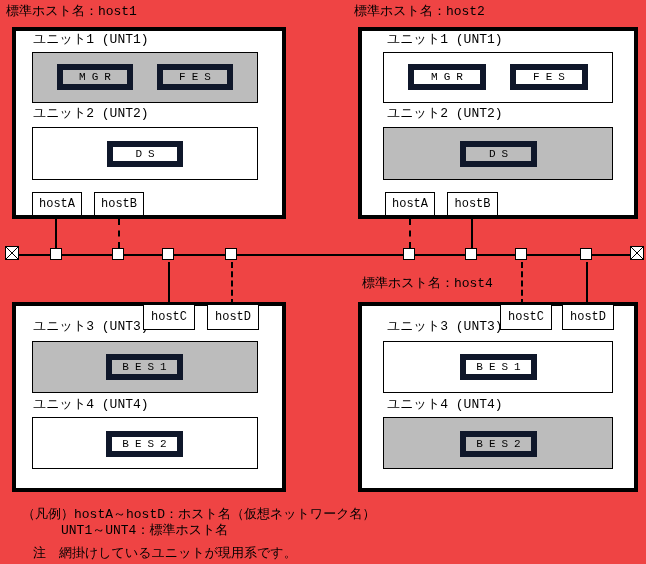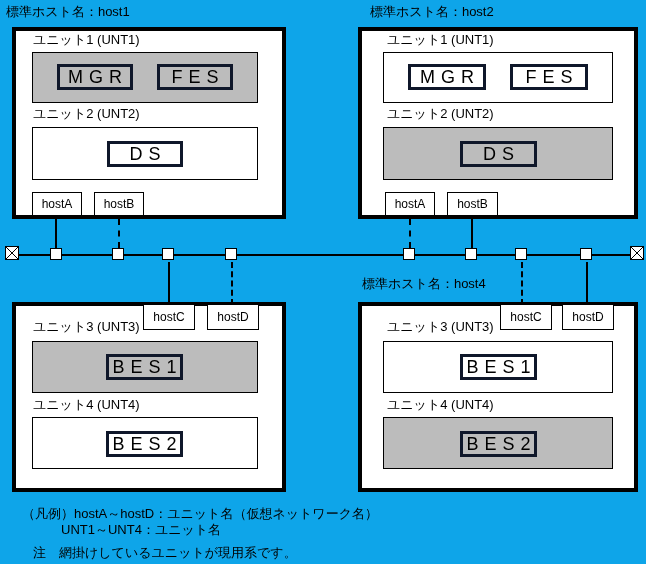--- a/index.html
+++ b/index.html
@@ -1,28 +1,28 @@
 <!DOCTYPE html>
 <html><head>
 <meta charset="utf-8">
 <style>
   html,body { margin:0; padding:0; background:#ffffff; }
   .stage {
-    position:relative; width:646px; height:564px; background:#0ea5e9; color:#000;
-    font-family:Liberation Sans, sans-serif;
+    position:relative; width:646px; height:564px; background:#ef4444; color:#000;
+    font-family:Liberation Mono, monospace;
     overflow:hidden;
   }
   .abs { position:absolute; box-sizing:border-box; }
   .txt { font-size:13px; white-space:nowrap; line-height:16px; }
   .hostbox { border:4px solid #000; background:#ffffff; z-index:1; }
   .unit { border:1px solid #000; z-index:2; }
   .srv {
-    border:3px solid #0f172a; z-index:3;
+    border:6px solid #0f172a; z-index:3;
     display:flex; align-items:center; justify-content:center;
-    font-size:18px; letter-spacing:6px; padding-left:6px;
+    font-size:11px; letter-spacing:6px; padding-left:6px;
   }
   .port {
     border:1px solid #000; background:#ffffff; z-index:4;
     display:flex; align-items:center; justify-content:center;
     font-size:12px;
   }
   .shaded { background:#bcbcbc; }
   .plain  { background:#ffffff; }
   .trunk  { height:2px; background:#000; z-index:0; }
   .tap    { width:12px; height:12px; border:1px solid #000; background:#ffffff; z-index:2; }
@@ -43,21 +43,21 @@
   <div class="abs srv shaded" style="left:57px; top:64px; width:76px; height:26px;">MGR</div>
   <div class="abs srv shaded" style="left:157px; top:64px; width:76px; height:26px;">FES</div>
 
   <div class="abs txt" style="left:33px; top:106px; z-index:2;">ユニット2 (UNT2)</div>
   <div class="abs unit plain" style="left:32px; top:127px; width:226px; height:53px;"></div>
   <div class="abs srv plain" style="left:107px; top:141px; width:76px; height:26px;">DS</div>
 
   <div class="abs port" style="left:32px; top:192px; width:50px; height:24px;">hostA</div>
   <div class="abs port" style="left:94px; top:192px; width:50px; height:24px;">hostB</div>
 
-  <div class="abs txt" style="left:370px; top:4px;">標準ホスト名：host2</div>
+  <div class="abs txt" style="left:354px; top:4px;">標準ホスト名：host2</div>
   <div class="abs hostbox" style="left:358px; top:27px; width:280px; height:192px;"></div>
 
   <div class="abs txt" style="left:387px; top:32px; z-index:2;">ユニット1 (UNT1)</div>
   <div class="abs unit plain" style="left:383px; top:52px; width:230px; height:51px;"></div>
   <div class="abs srv plain" style="left:408px; top:64px; width:78px; height:26px;">MGR</div>
   <div class="abs srv plain" style="left:510px; top:64px; width:78px; height:26px;">FES</div>
 
   <div class="abs txt" style="left:387px; top:106px; z-index:2;">ユニット2 (UNT2)</div>
   <div class="abs unit shaded" style="left:383px; top:127px; width:230px; height:53px;"></div>
   <div class="abs srv shaded" style="left:460px; top:141px; width:77px; height:26px;">DS</div>
@@ -117,17 +117,17 @@
   <div class="abs port" style="left:562px; top:304px; width:52px; height:26px;">hostD</div>
 
   <div class="abs txt" style="left:387px; top:319px; z-index:2;">ユニット3 (UNT3)</div>
   <div class="abs unit plain" style="left:383px; top:341px; width:230px; height:52px;"></div>
   <div class="abs srv plain" style="left:460px; top:354px; width:77px; height:26px;">BES1</div>
 
   <div class="abs txt" style="left:387px; top:397px; z-index:2;">ユニット4 (UNT4)</div>
   <div class="abs unit shaded" style="left:383px; top:417px; width:230px; height:52px;"></div>
   <div class="abs srv shaded" style="left:460px; top:431px; width:77px; height:26px;">BES2</div>
 
-  <div class="abs legend" style="left:22px; top:505px;">（凡例）hostA～hostD：ユニット名（仮想ネットワーク名）</div>
-  <div class="abs legend" style="left:61px; top:521px;">UNT1～UNT4：ユニット名</div>
+  <div class="abs legend" style="left:22px; top:505px;">（凡例）hostA～hostD：ホスト名（仮想ネットワーク名）</div>
+  <div class="abs legend" style="left:61px; top:521px;">UNT1～UNT4：標準ホスト名</div>
   <div class="abs legend" style="left:33px; top:544px;">注　網掛けしているユニットが現用系です。</div>
 
 </div>
 
 </body></html>

